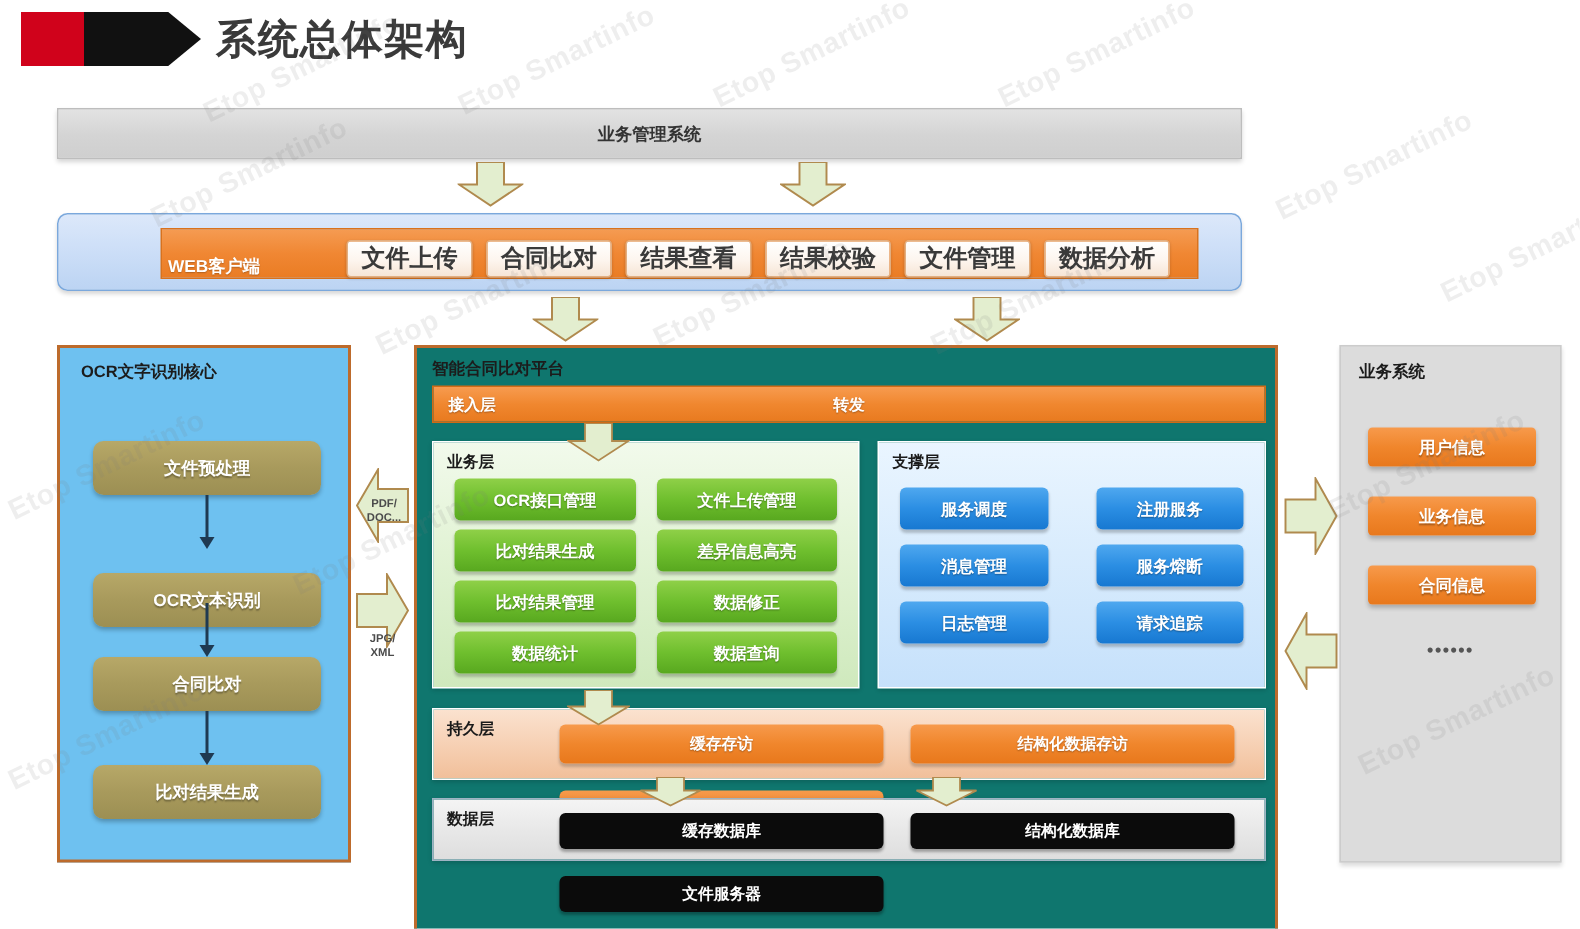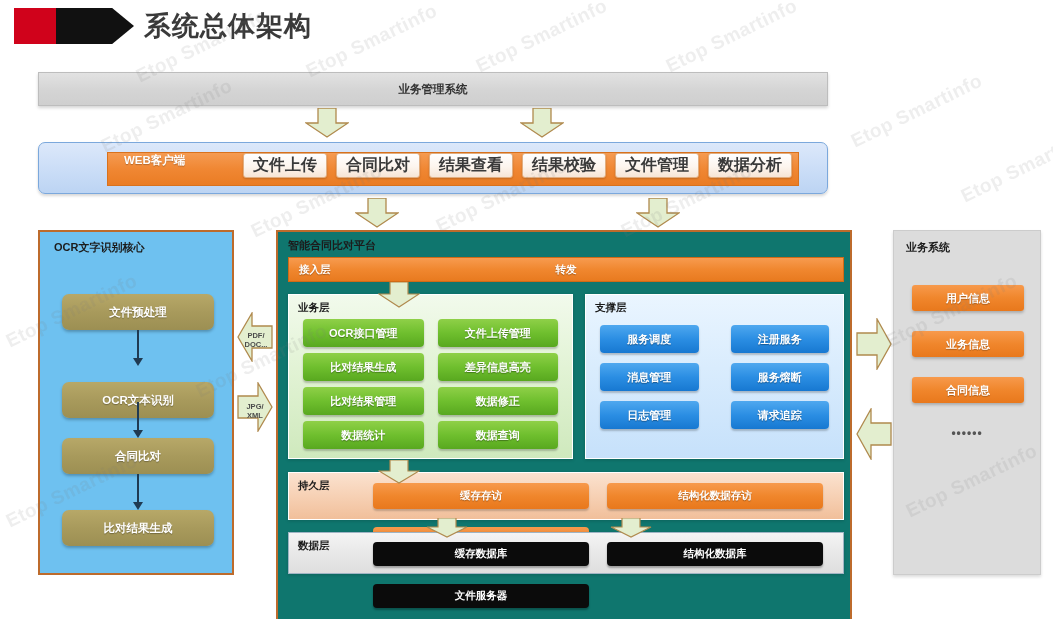--- a/index.html
+++ b/index.html
@@ -59,21 +59,21 @@
     position: absolute; left: 38px; top: 142px; width: 790px; height: 52px;
     background: linear-gradient(180deg,#dce8fa 0%,#cfe0f8 40%,#bcd4f3 100%);
     border: 1px solid #7ba8dc;
     border-radius: 7px;
     box-shadow: 0 2px 3px rgba(0,0,0,.16);
   }
   .web-bar {
     position: absolute; left: 68px; top: 9px; width: 692px; height: 34px;
     background: linear-gradient(180deg,#f59b52 0%,#f08733 50%,#ea7c24 100%);
     border: 1px solid #d9721d;
-    display: flex; align-items: flex-start; padding-left: 16px; gap: 9px;
+    display: flex; align-items: flex-end; padding-left: 4px; gap: 9px;
   }
   .web-label {
     font-size: 11.5px; font-weight: 700; color: #ffffff;
     width: 110px; flex: none;
     text-shadow: 0 1px 1px rgba(0,0,0,.25);
   }
   .web-btn {
     height: 25px; padding: 0 9px;
     background: linear-gradient(180deg,#ffffff 0%,#fdf5ee 55%,#f6e5d6 100%);
     border: 1px solid #e2ae80; border-radius: 3px;
@@ -304,21 +304,21 @@
 <div class="side-lbl" style="left:240px; top:332px; width:32px;">
   <div>PDF/</div>
   <div>DOC...</div>
 </div>
 
 <div class="arrow-h-wrap" style="left:237px; top:382px;">
   <svg width="36" height="50" viewBox="0 0 36 50">
       <polygon points="35,25 21,1 21,14 1,14 1,36 21,36 21,49" fill="#e3eecf" stroke="#b08a4e" stroke-width="1.3"></polygon>
     </svg>
 </div>
-<div class="side-lbl" style="left:239px; top:403px; width:32px;">
+<div class="side-lbl" style="left:239px; top:422px; width:32px;">
   <div>JPG/</div>
   <div>XML</div>
 </div>
 
 <div class="plat">
   <div class="plat-title">智能合同比对平台</div>
 
   <div class="access-bar">
     <span class="access-label">接入层</span>
     <span class="access-forward">转发</span>

